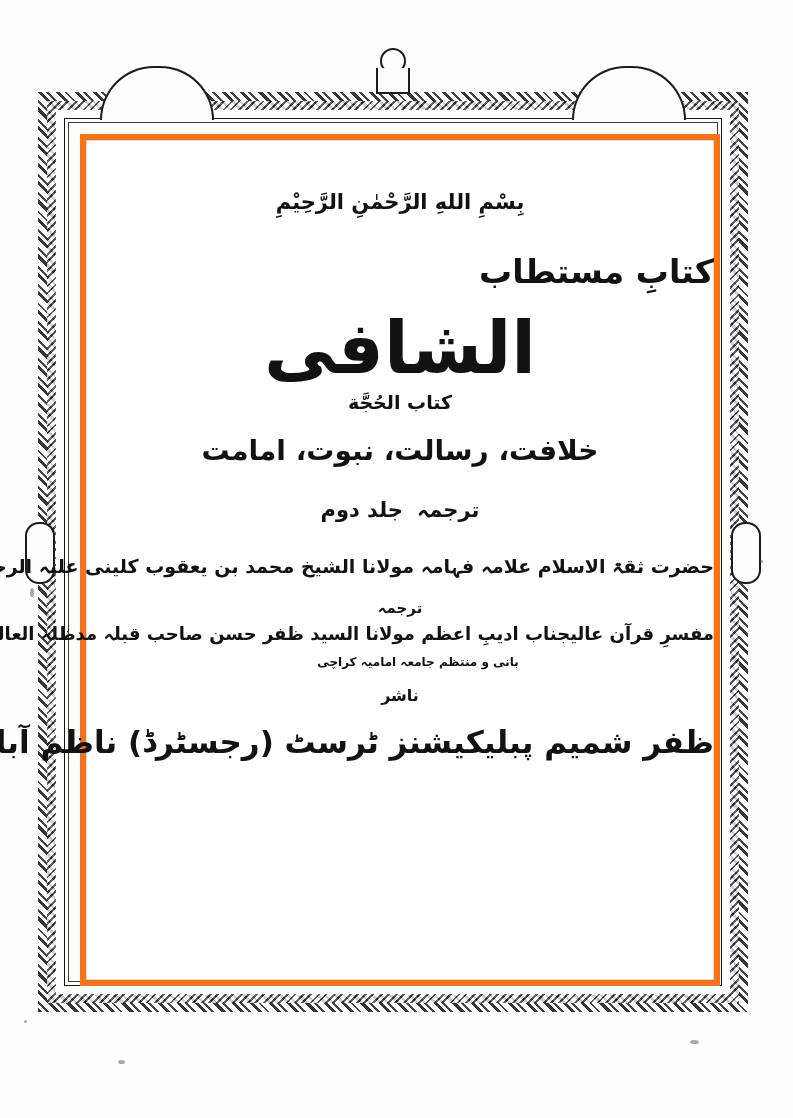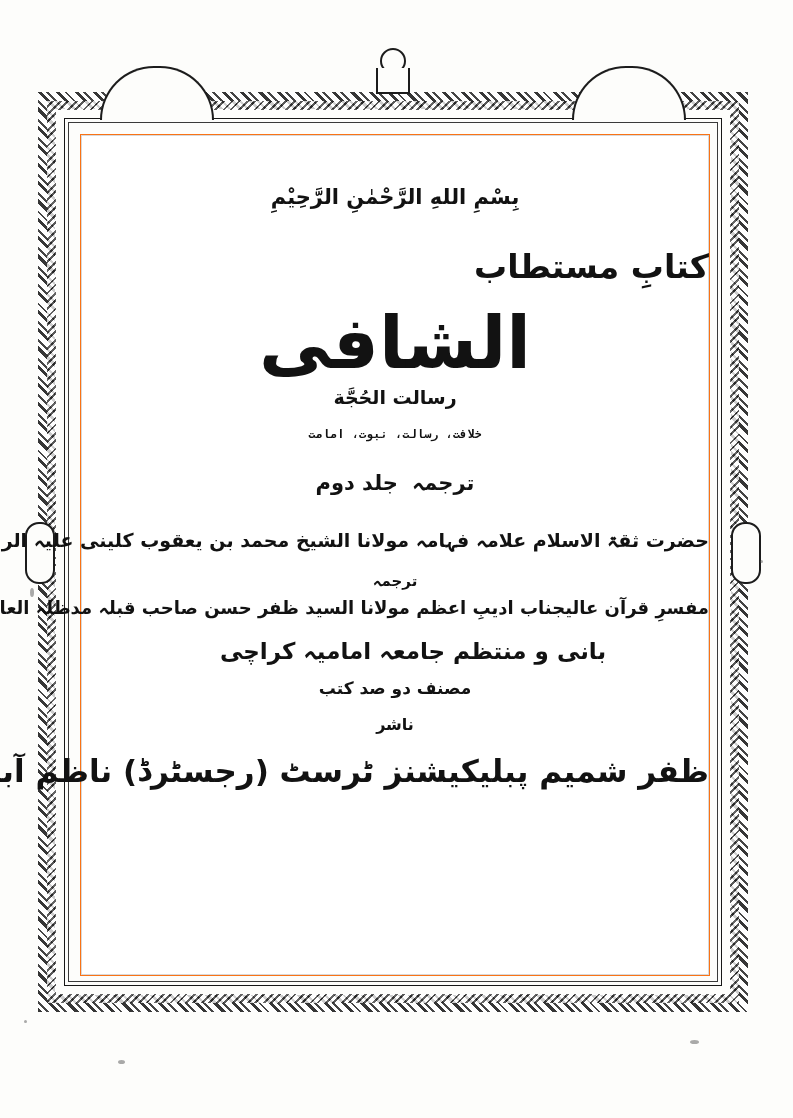--- a/index.html
+++ b/index.html
@@ -122,21 +122,21 @@
   .side-knob.r { right: -13px; }
 
   
   .plate {
     position: absolute;
     left: 80px;
     top: 134px;
     width: 628px;
     height: 840px;
     background: #ffffff;
-    border: 1px solid #f97316;
+    border: 6px solid #f97316;
     box-shadow: 0 0 0 1px #d9d9d9 inset;
     text-align: center;
     direction: rtl;
   }
 
   .line {
     font-family: "DejaVu Sans", "Liberation Sans", sans-serif;
     color: #121212;
     line-height: 1.35;
     white-space: nowrap;
@@ -158,22 +158,21 @@
     font-size: 72px;
     line-height: 1.05;
     letter-spacing: 1px;
   }
   .sub-hujja {
     margin-top: 4px;
     font-size: 19px;
   }
   .topics {
     margin-top: 16px;
-    font-size: 12px;
-    font-family: Liberation Mono, monospace;
+    font-size: 28px;
   }
   .translation-row {
     margin-top: 26px;
     font-size: 22px;
     display: flex;
     flex-direction: row;
     justify-content: center;
     align-items: baseline;
     gap: 14px;
   }
@@ -187,22 +186,22 @@
   }
   .tarjuma-label {
     margin-top: 18px;
     font-size: 15px;
   }
   .translator {
     margin-top: 4px;
     font-size: 18px;
   }
   .translator-role {
-    margin-top: 16px;
-    font-size: 23px;
+    margin-top: 8px;
+    font-size: 12px;
     padding-left: 36px;
   }
   .volumes {
     margin-top: 10px;
     font-size: 17px;
   }
   .nashir-label {
     margin-top: 14px;
     font-size: 16px;
   }
@@ -244,38 +243,37 @@
   </div>
 
   <div class="plate">
 
     <div class="line basmala">بِسْمِ اللهِ الرَّحْمٰنِ الرَّحِيْمِ</div>
 
     <div class="line kitab-mustatab">کتابِ مستطاب</div>
 
     <div class="line main-title">الشافی</div>
 
-    <div class="line sub-hujja">رسالت الحُجَّة</div>
+    <div class="line sub-hujja">کتاب الحُجَّة</div>
 
     <div class="line topics">خلافت، رسالت، نبوت، امامت</div>
 
     <div class="translation-row">
       <span class="line tarjuma">ترجمہ</span>
       <span class="line jild">جلد دوم</span>
     </div>
 
     <div class="line author">حضرت ثقۃ الاسلام علامہ فہامہ مولانا الشیخ محمد بن یعقوب کلینی علیہ الرحمۃ</div>
 
     <div class="line tarjuma-label">ترجمہ</div>
 
     <div class="line translator">مفسرِ قرآن عالیجناب ادیبِ اعظم مولانا السید ظفر حسن صاحب قبلہ مدظلہ العالی نقوی الامروہوی</div>
 
     <div class="line translator-role">بانی و منتظم جامعہ امامیہ کراچی</div>
 
-    <div class="line volumes">مصنف دو صد کتب</div>
 
     <div class="line nashir-label">ناشر</div>
 
     <div class="line publisher">ظفر شمیم پبلیکیشنز ٹرسٹ (رجسٹرڈ) ناظم آباد نمبر ۳ کراچی</div>
 
   </div>
 
   <div class="speck" style="left:30px;  top:588px; width:4px;  height:9px;"></div>
   <div class="speck" style="left:24px;  top:1020px; width:3px; height:3px;"></div>
   <div class="speck" style="left:118px; top:1060px; width:7px; height:4px;"></div>

